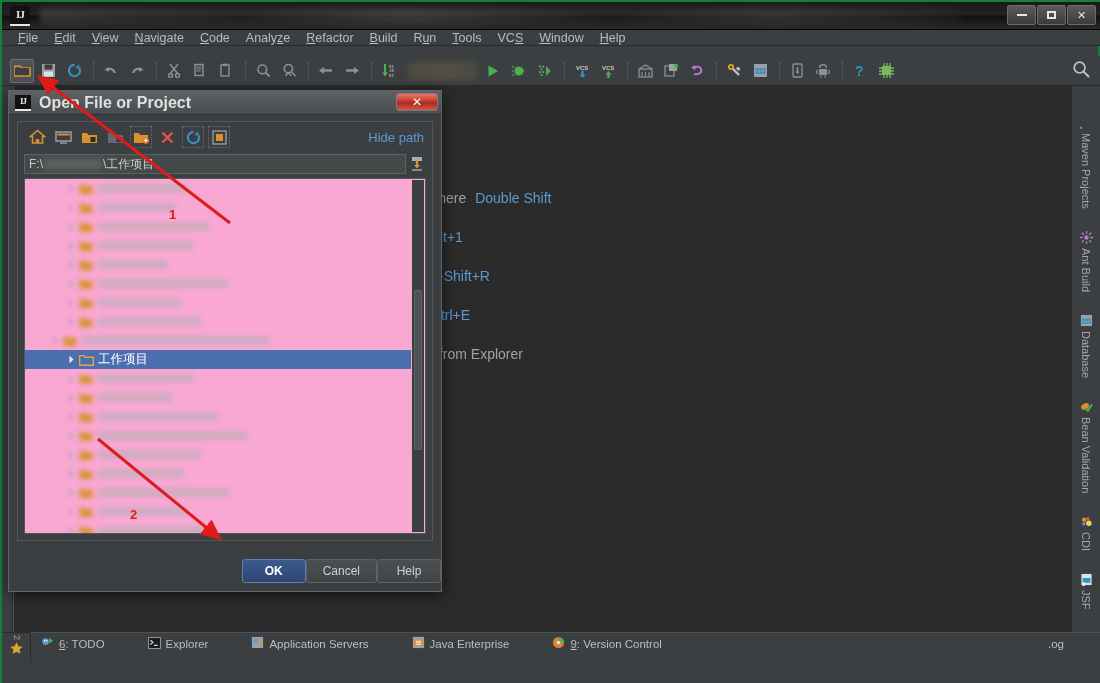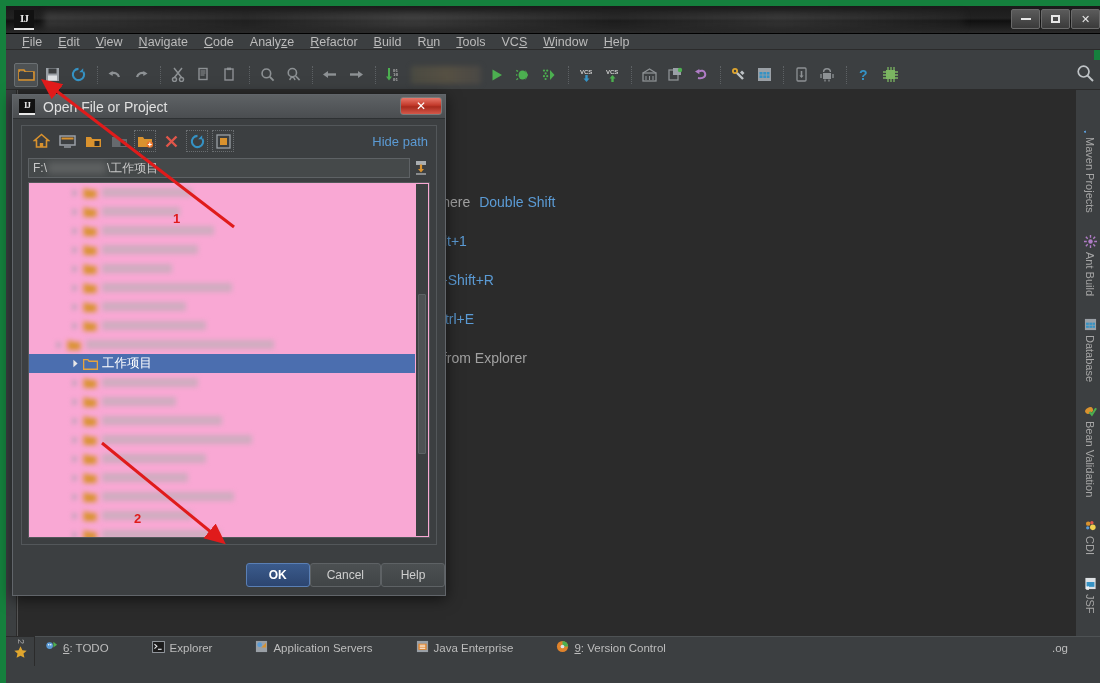--- a/index.html
+++ b/index.html
@@ -7,21 +7,21 @@
   html, body {
     width: 1100px; height: 683px;
     background: #3c3f41;
     font-family: "Liberation Sans", "DejaVu Sans", sans-serif;
     overflow: hidden;
   }
   #root {
     position: relative;
     width: 1100px; height: 683px;
     background: #3c3f41;
-    border: 6px solid #15803d;
+    border: 2px solid #15803d;
   }
 
   
   .titlebar {
     position: absolute; left: 0; top: 0; width: 1098px; height: 28px;
     background: linear-gradient(to bottom, #1a1a1a 0%, #222 45%, #101010 55%, #2a2a2a 100%);
     display: flex; align-items: center;
     border-bottom: 1px solid #000;
   }
   .tb-logo {
@@ -170,21 +170,21 @@
     border-bottom: 1px solid #2e3133;
     position: relative;
   }
   .dlg-logo {
     width: 16px; height: 16px; margin-left: 6px;
     background: #111; color: #e8e8e8;
     font-family: "Liberation Serif", serif; font-weight: bold; font-size: 9px;
     display: flex; align-items:center; justify-content:center;
     border-bottom: 2px solid #e8e8e8; letter-spacing:-1px; line-height:1;
   }
-  .dlg-title-text { color: #e0e0e0; font-size: 14px; margin-left: 8px; }
+  .dlg-title-text { color: #e0e0e0; font-size: 16px; margin-left: 8px; font-weight: bold; }
   .dlg-close {
     position: absolute; right: 3px; top: 2px; width: 42px; height: 18px;
     background: linear-gradient(to bottom,#e8776a,#c33a2b 45%, #a82a1d 55%, #d4584a);
     border: 1px solid #7a7a7a; border-radius: 3px;
     color: #fff; font-size: 12px; font-weight: bold;
     display:flex; align-items:center; justify-content:center;
   }
   .dlg-body { position: absolute; left:0; top:24px; right:0; bottom:0; padding: 8px; }
   .dlg-panel {
     position: absolute; left: 8px; top: 6px; right: 8px; bottom: 50px;

